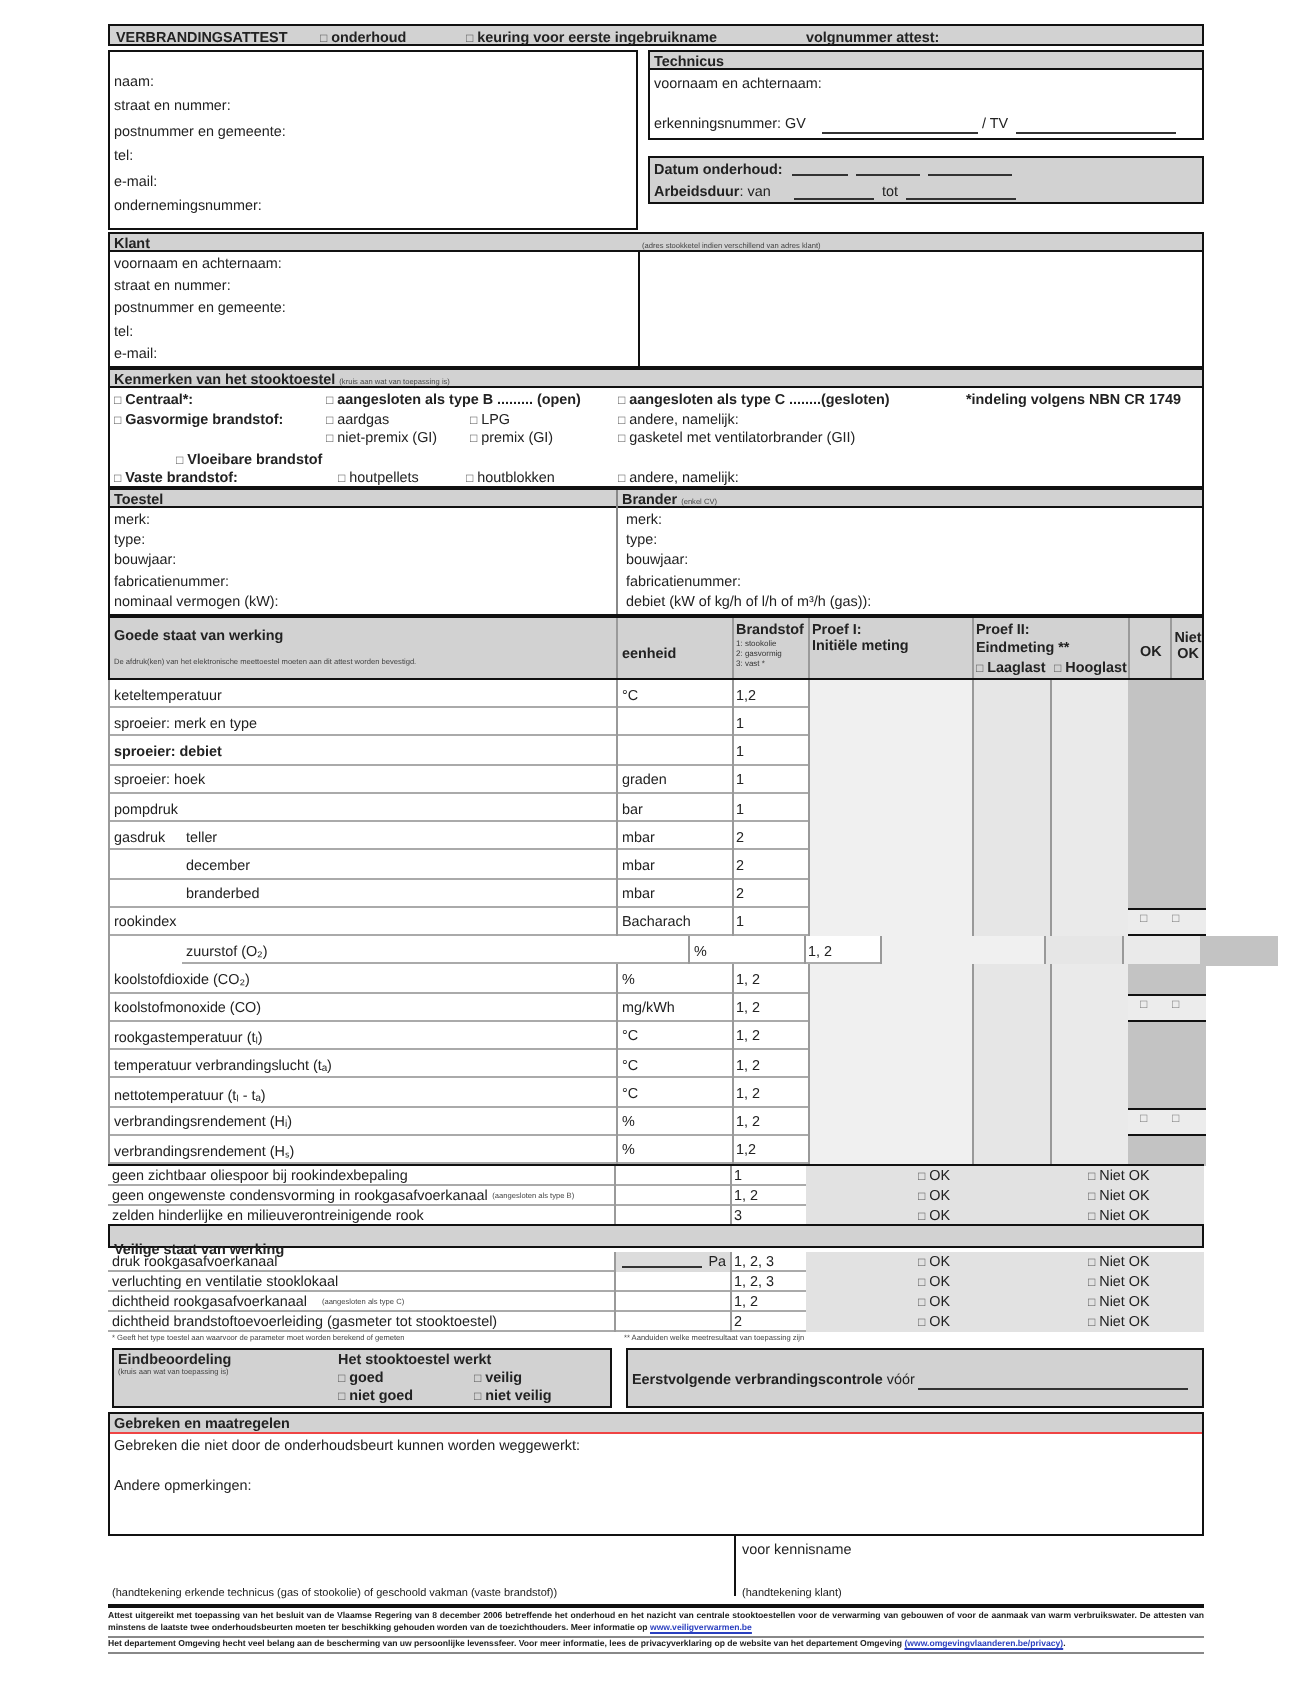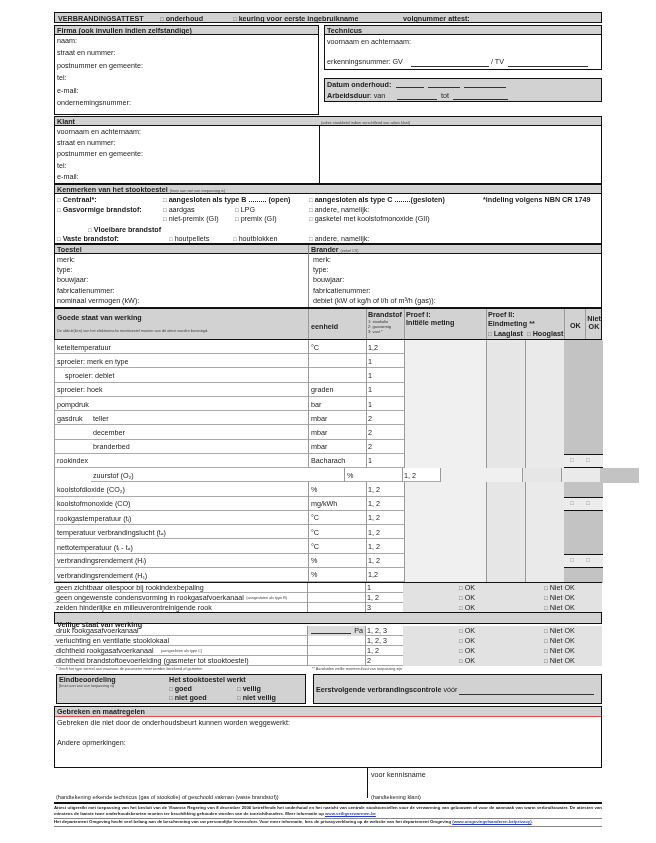--- a/index.html
+++ b/index.html
@@ -24,23 +24,20 @@
 <div class="page">
 
   <div class="abs gray bx" style="left:0;top:0;width:548px;height:11px;">
     <span class="abs b" style="left:3px;top:1px;">VERBRANDINGSATTEST</span>
     <span class="abs b cb" style="left:105px;top:1px;">onderhoud</span>
     <span class="abs b cb" style="left:178px;top:1px;">keuring voor eerste ingebruikname</span>
     <span class="abs b" style="left:348px;top:1px;">volgnummer attest:</span>
   </div>
 
   <div class="abs bx" style="left:0;top:13px;width:265px;height:90px;">
-    <div class="gray" style="height:9px;line-height:9px;padding-left:2px;border-bottom:1px solid #111;">
-      <span class="b">Firma (ook invullen indien zelfstandige)</span>
-    </div>
     <div class="row" style="top:9px;left:2px;">naam:</div>
     <div class="row" style="top:21px;left:2px;">straat en nummer:</div>
     <div class="row" style="top:34px;left:2px;">postnummer en gemeente:</div>
     <div class="row" style="top:46px;left:2px;">tel:</div>
     <div class="row" style="top:59px;left:2px;">e-mail:</div>
     <div class="row" style="top:71px;left:2px;">ondernemingsnummer:</div>
   </div>
 
   <div class="abs bx" style="left:270px;top:13px;width:278px;height:45px;">
     <div class="gray" style="height:9px;line-height:9px;padding-left:2px;border-bottom:1px solid #111;">
@@ -89,21 +86,21 @@
     <span class="abs b cb" style="left:254px;top:10px;">aangesloten als type C ........(gesloten)</span>
     <span class="abs b" style="left:428px;top:10px;">*indeling  volgens NBN CR 1749</span>
 
     <span class="abs b cb" style="left:2px;top:20px;">Gasvormige brandstof:</span>
     <span class="abs cb" style="left:108px;top:20px;">aardgas</span>
     <span class="abs cb" style="left:180px;top:20px;">LPG</span>
     <span class="abs cb" style="left:254px;top:20px;">andere, namelijk:</span>
 
     <span class="abs cb" style="left:108px;top:29px;">niet-premix (GI)</span>
     <span class="abs cb" style="left:180px;top:29px;">premix (GI)</span>
-    <span class="abs cb" style="left:254px;top:29px;">gasketel met koolstofmonoxide (GII)</span>
+    <span class="abs cb" style="left:254px;top:29px;">gasketel met ventilatorbrander (GII)</span>
 
     <span class="abs b cb" style="left:2px;top:40px;padding-left:31px;">Vloeibare brandstof</span>
 
     <span class="abs b cb" style="left:2px;top:49px;">Vaste brandstof:</span>
     <span class="abs cb" style="left:114px;top:49px;">houtpellets</span>
     <span class="abs cb" style="left:178px;top:49px;">houtblokken</span>
     <span class="abs cb" style="left:254px;top:49px;">andere, namelijk:</span>
   </div>
 
   <div class="abs bx" style="left:0;top:232px;width:548px;height:64px;">
@@ -169,21 +166,21 @@
         <span class="tcell" style="left: 2px; top: 2.61765px;">sproeier: merk en type</span>
         <span class="tcell" style="left: 313px; top: 2.61765px;">1</span>
         <div class="vl" style="left: 253px; top: 0px; height: 14.2353px; border-left: 0.6px solid rgb(153, 153, 153);"></div>
         <div class="vl" style="left: 311px; top: 0px; height: 14.2353px; border-left: 0.6px solid rgb(153, 153, 153);"></div>
         <div class="abs" style="left: 349px; top: 0px; width: 82px; height: 14.2353px; background: rgb(240, 240, 240); border-left: 0.6px solid rgb(153, 153, 153);"></div>
         <div class="abs" style="left: 431px; top: 0px; width: 39px; height: 14.2353px; background: rgb(230, 230, 230); border-left: 0.6px solid rgb(153, 153, 153);"></div>
         <div class="abs" style="left: 470px; top: 0px; width: 39px; height: 14.2353px; background: rgb(234, 234, 234); border-left: 0.6px solid rgb(153, 153, 153);"></div>
         <div class="abs" style="left: 509px; top: 0px; width: 39px; height: 15.2353px; background: rgb(195, 195, 195);"></div>
       </div>
       <div class="abs" style="left: 0px; top: 28.4706px; width: 548px; height: 14.2353px; border-bottom: 0.6px solid rgb(170, 170, 170);">
-        <span class="tcell" style="left: 10px; top: 2.61765px;">sproeier: debiet</span>
+        <span class="tcell" style="left: 2px; top: 2.61765px; font-weight: bold;">sproeier: debiet</span>
         <span class="tcell" style="left: 313px; top: 2.61765px;">1</span>
         <div class="vl" style="left: 253px; top: 0px; height: 14.2353px; border-left: 0.6px solid rgb(153, 153, 153);"></div>
         <div class="vl" style="left: 311px; top: 0px; height: 14.2353px; border-left: 0.6px solid rgb(153, 153, 153);"></div>
         <div class="abs" style="left: 349px; top: 0px; width: 82px; height: 14.2353px; background: rgb(240, 240, 240); border-left: 0.6px solid rgb(153, 153, 153);"></div>
         <div class="abs" style="left: 431px; top: 0px; width: 39px; height: 14.2353px; background: rgb(230, 230, 230); border-left: 0.6px solid rgb(153, 153, 153);"></div>
         <div class="abs" style="left: 470px; top: 0px; width: 39px; height: 14.2353px; background: rgb(234, 234, 234); border-left: 0.6px solid rgb(153, 153, 153);"></div>
         <div class="abs" style="left: 509px; top: 0px; width: 39px; height: 15.2353px; background: rgb(195, 195, 195);"></div>
       </div>
       <div class="abs" style="left: 0px; top: 42.7059px; width: 548px; height: 14.2353px; border-bottom: 0.6px solid rgb(170, 170, 170);">
         <span class="tcell" style="left: 2px; top: 2.61765px;">sproeier: hoek</span>

